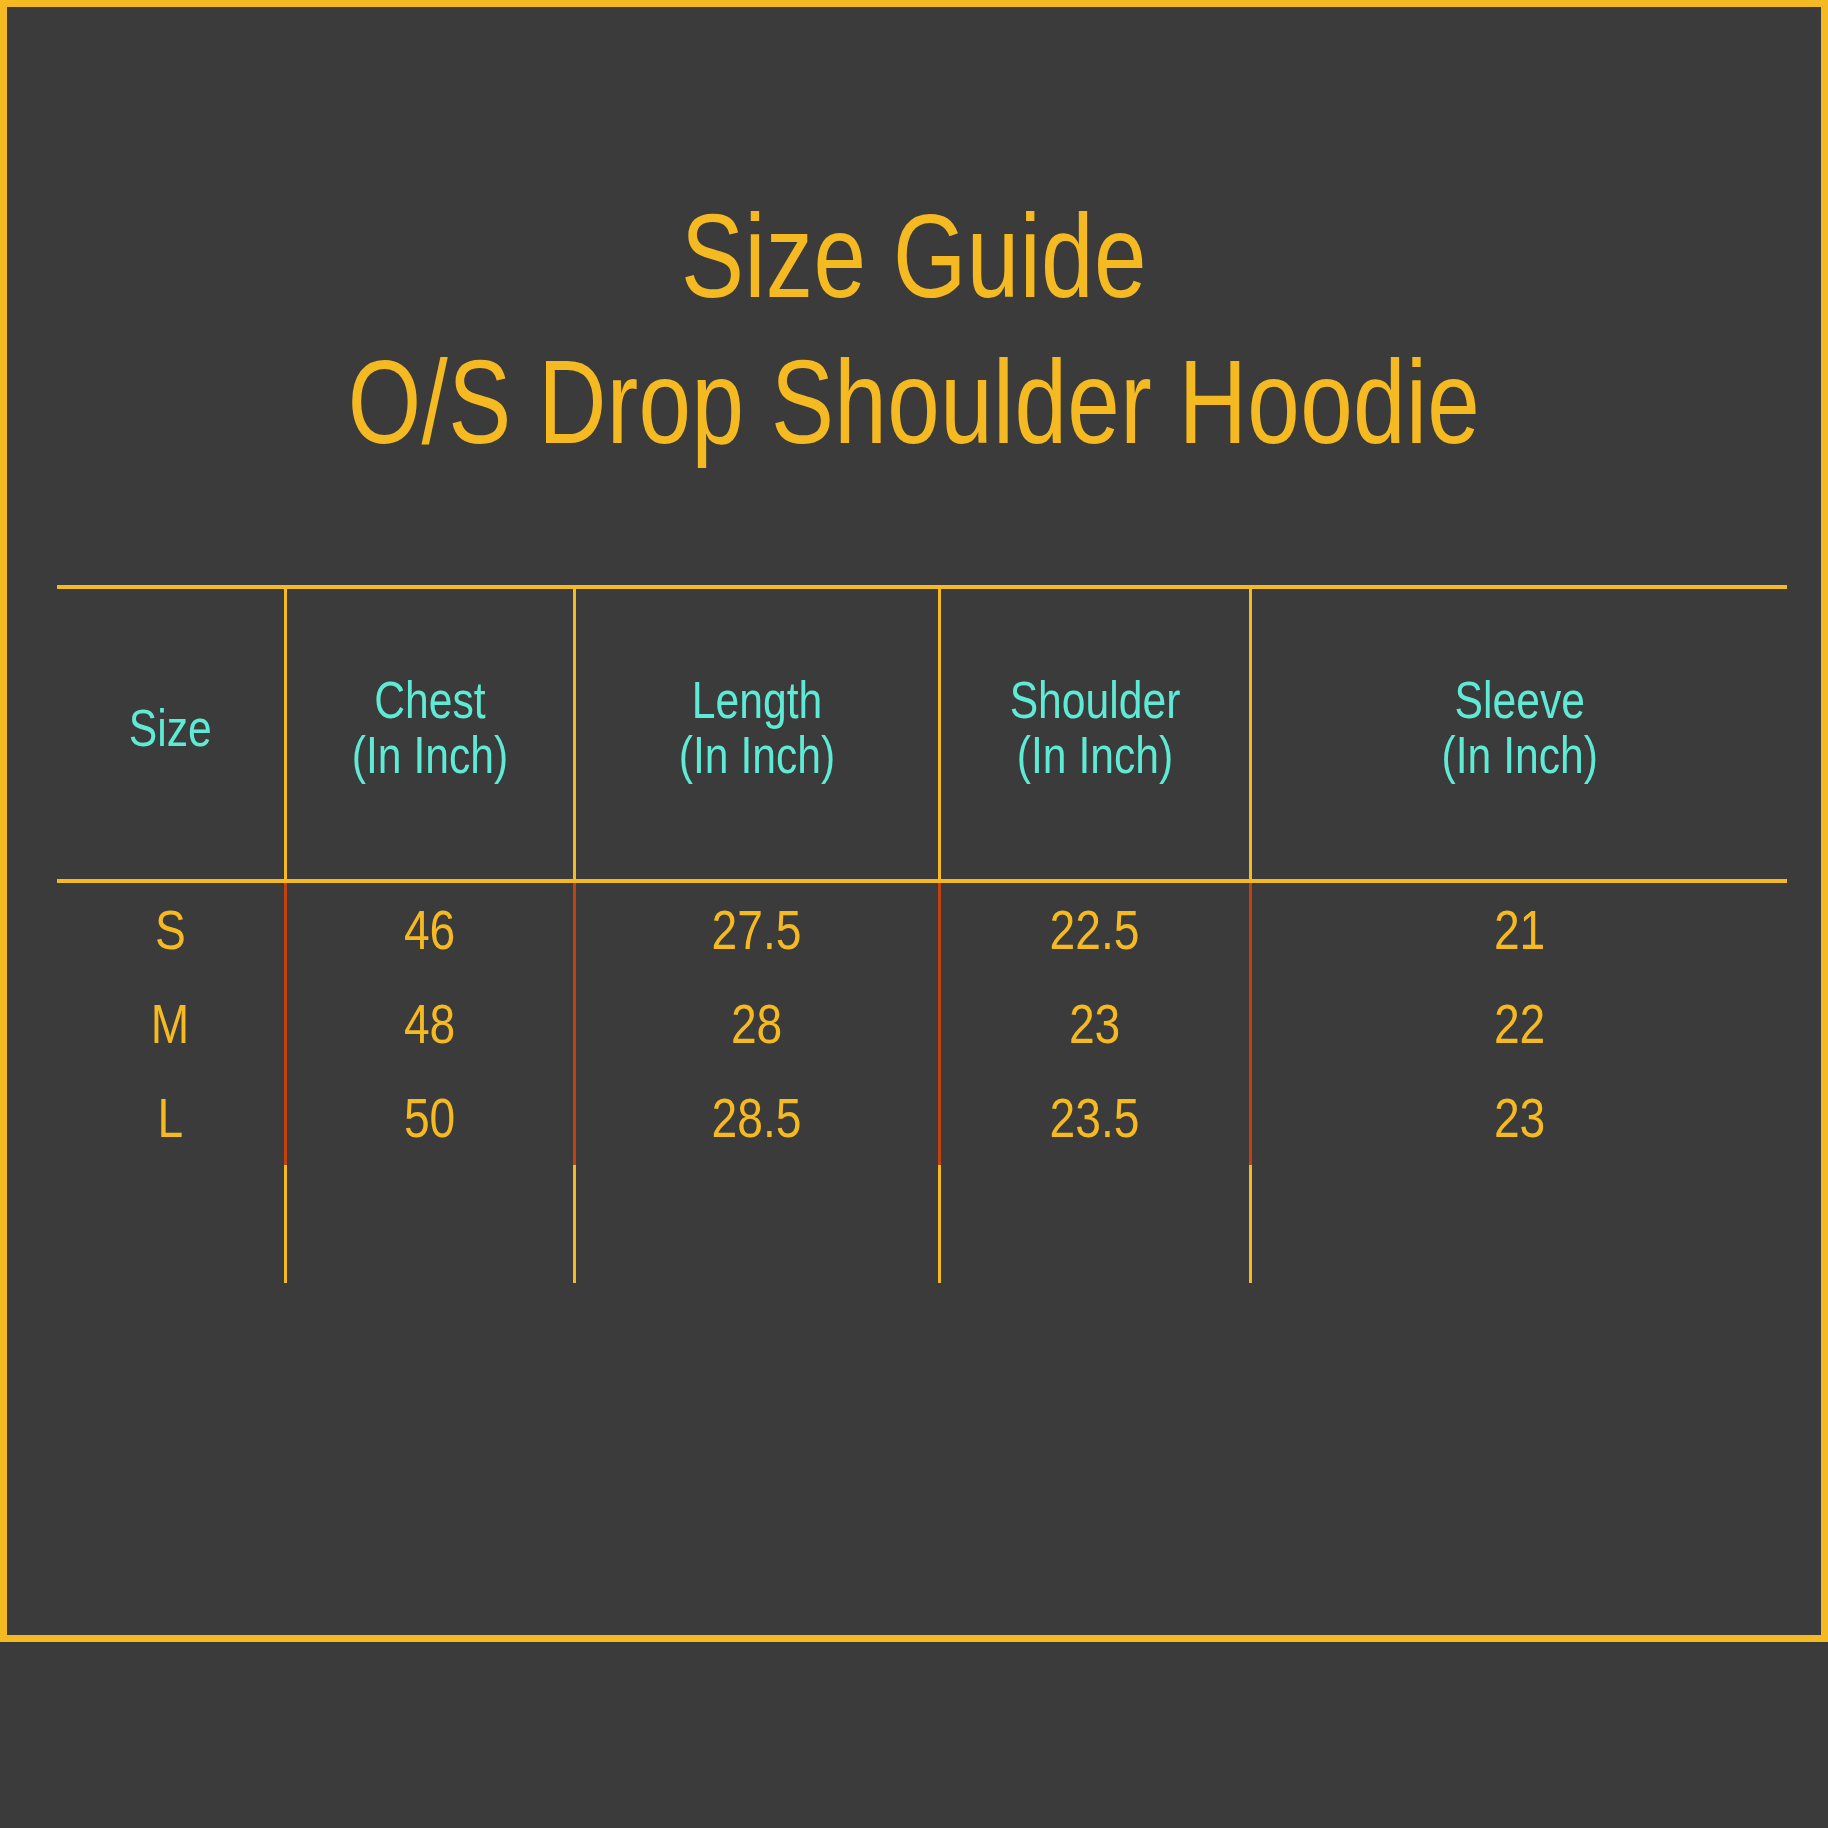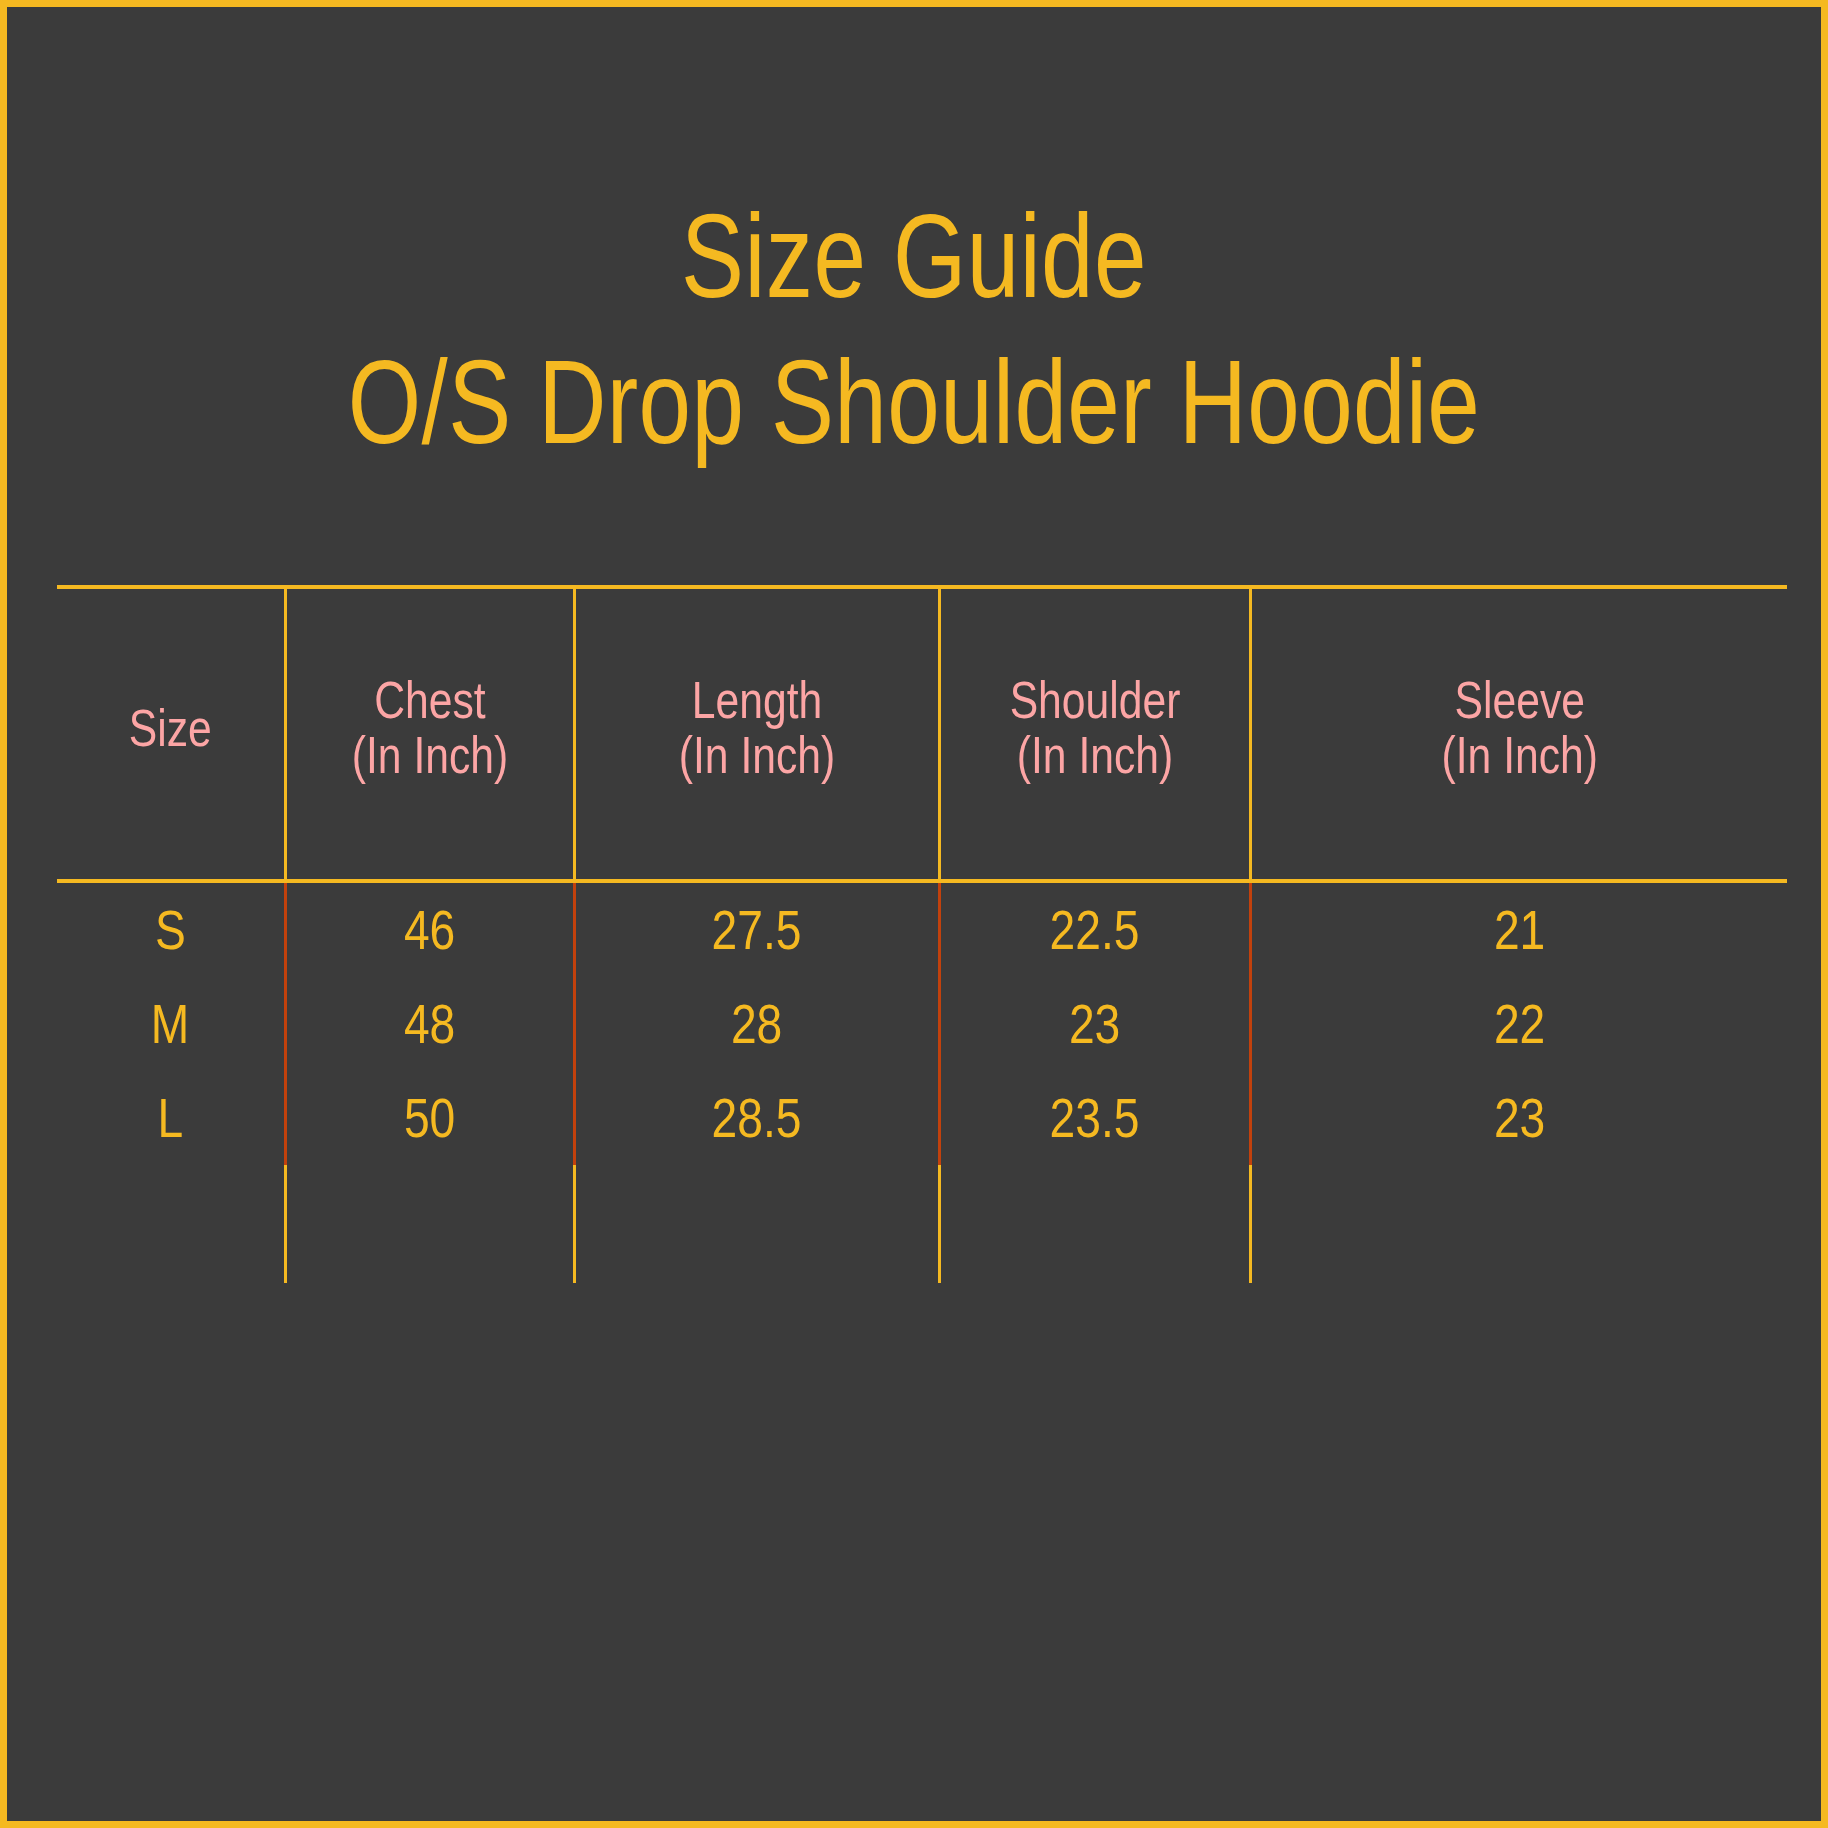--- a/index.html
+++ b/index.html
@@ -4,21 +4,21 @@
 <style>
   html, body {
     margin: 0;
     padding: 0;
     background: #3b3b3b;
   }
 
   .page {
     position: relative;
     width: 1828px;
-    height: 1828px;
+    height: 1642px;
     background: #3b3b3b;
     box-sizing: border-box;
     border: 7px solid #f5b921;
     font-family: "Liberation Sans", "DejaVu Sans", sans-serif;
     color: #f5b921;
     overflow: hidden;
   }
 
   
   .title-block {
@@ -63,21 +63,21 @@
   table.size-table col.c-sleeve   { width: 537px; }
 
   .size-table thead th {
     border-top: 4px solid #f5b921;
     border-bottom: 4px solid #f5b921;
     border-left: 3px solid #f5b921;
     padding: 14px 0 26px 0;
     height: 250px;
     vertical-align: middle;
     font-weight: 400;
-    color: #fca5a5;
+    color: #5eead4;
   }
 
   .size-table thead th:first-child {
     border-left: none;
   }
 
   .hdr-main {
     display: block;
     font-size: 52px;
     line-height: 1.06;

